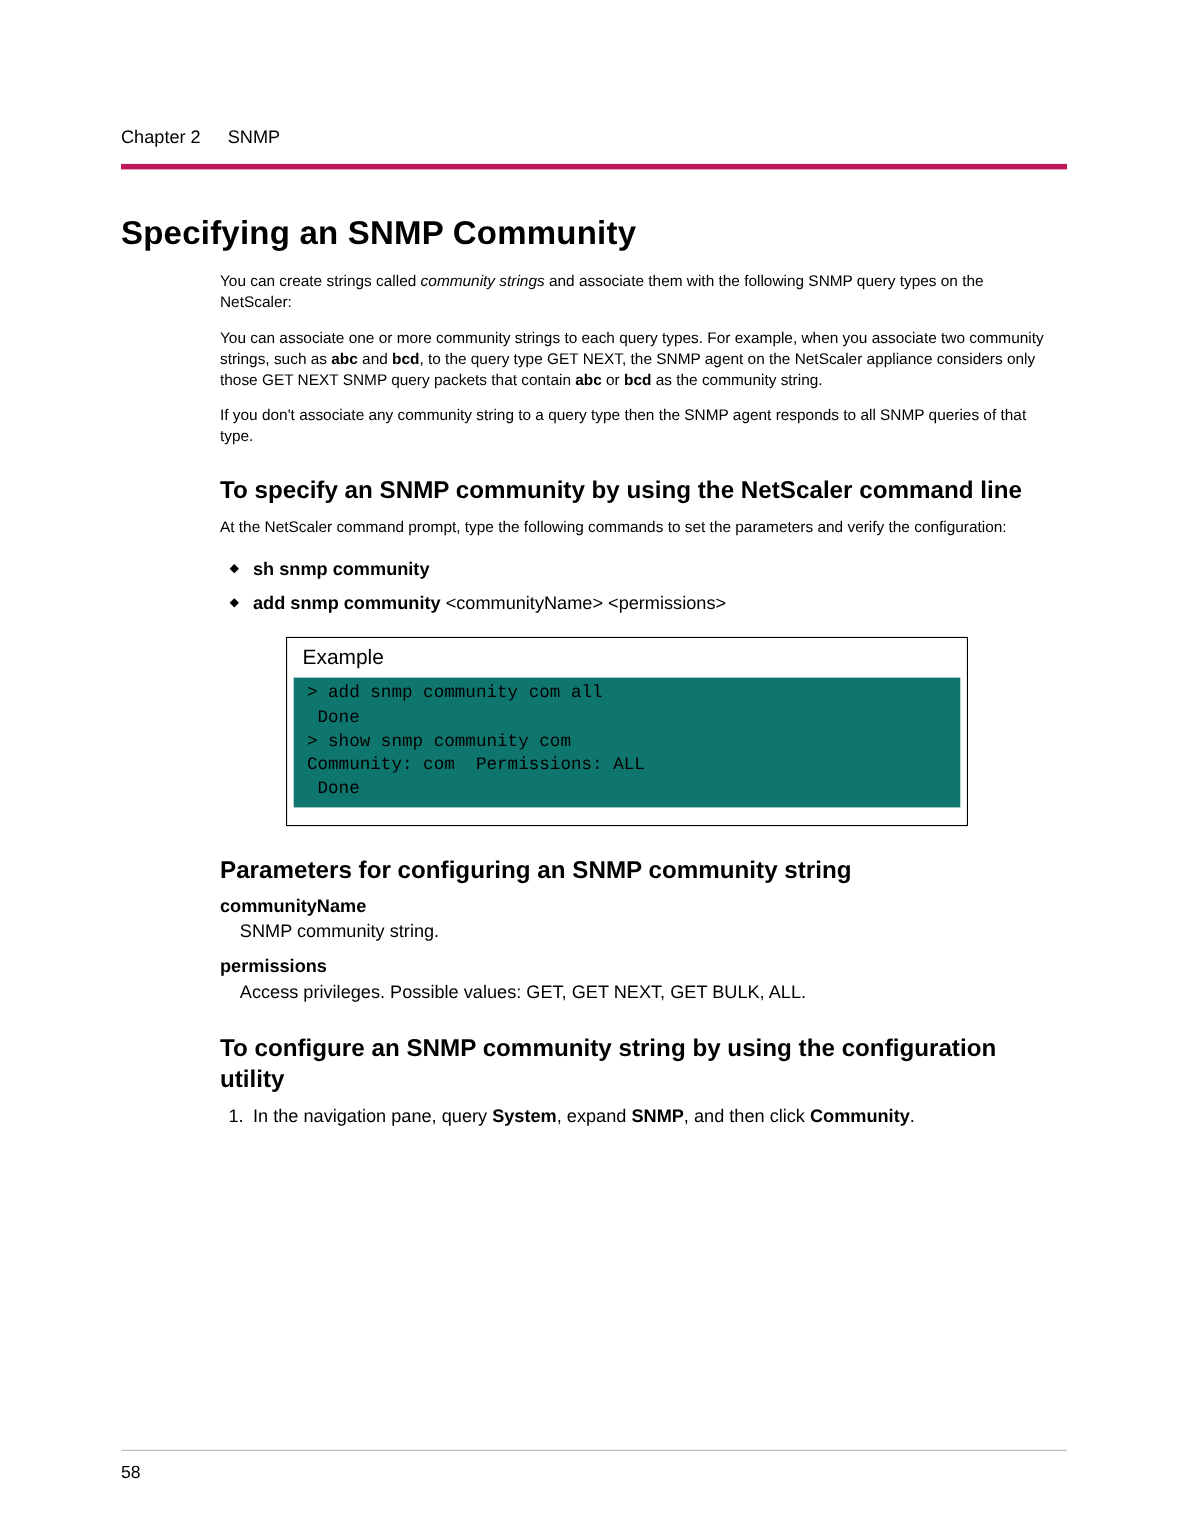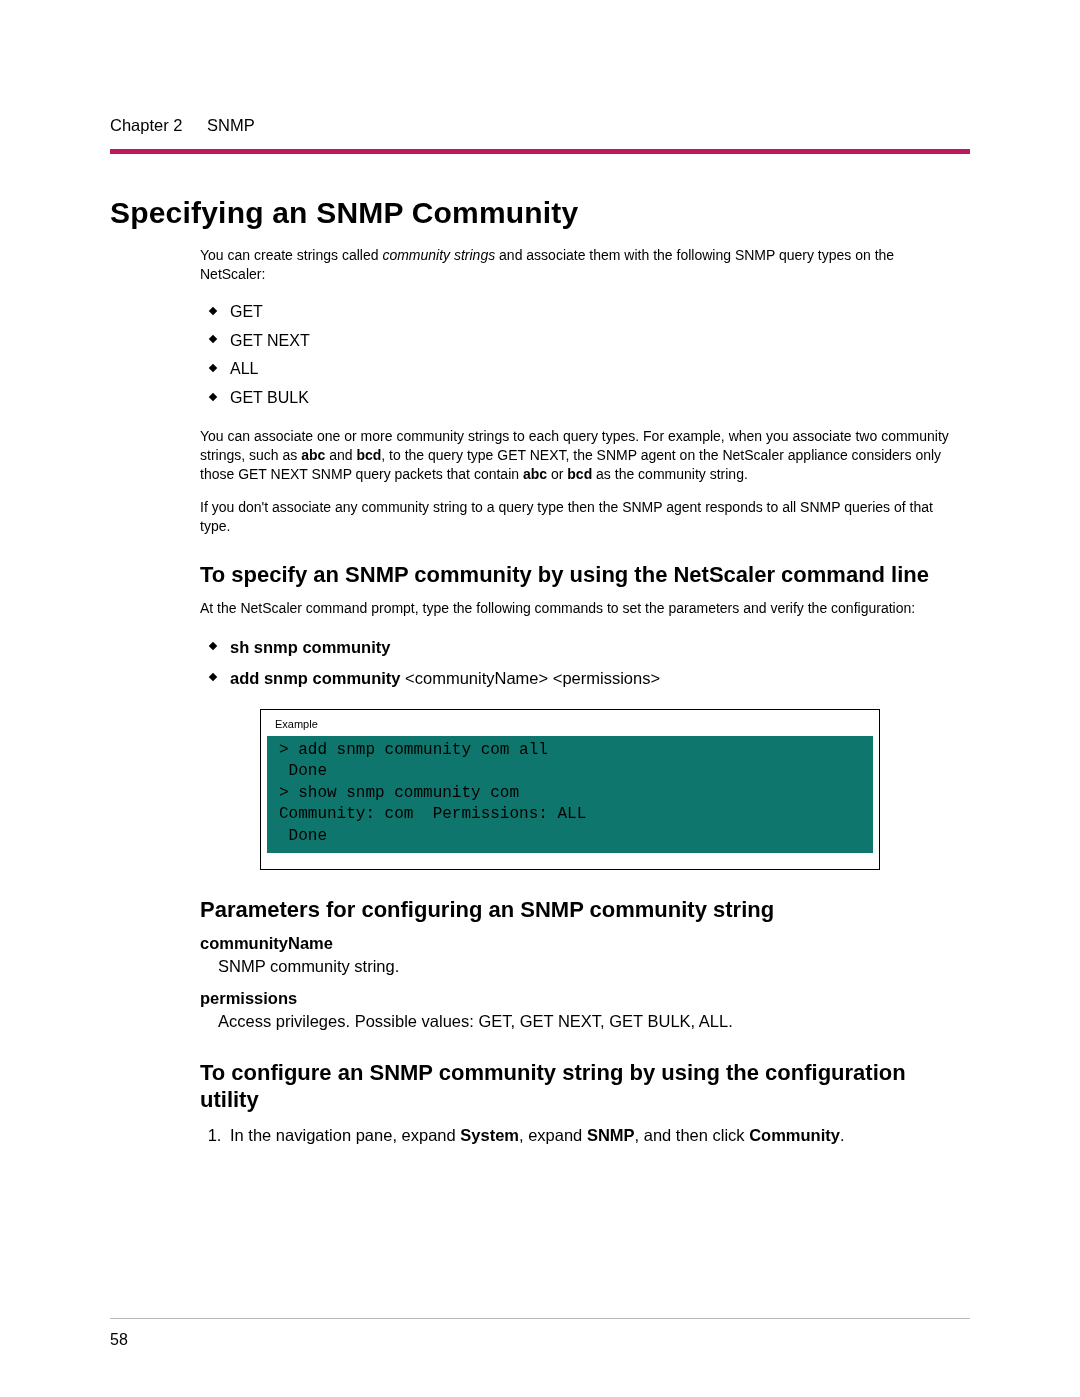--- a/index.html
+++ b/index.html
@@ -88,21 +88,21 @@
     margin: 26px 0 10px 0;
     line-height: 1.25;
   }
   .example-box {
     border: 1.5px solid #000;
     margin: 8px 0 8px 60px;
     padding: 0;
     width: 620px;
   }
   .example-title {
-    font-size: 11px;
+    font-size: 19px;
     padding: 8px 14px 6px 14px;
   }
   .example-code {
     background: #0f766e;
     font-family: "Courier New", Courier, monospace;
     font-size: 16px;
     line-height: 1.35;
     white-space: pre;
     padding: 4px 12px 6px 12px;
     margin: 0 6px 16px 6px;
@@ -149,26 +149,20 @@
   </div>
 
   <h1>Specifying an SNMP Community</h1>
 
   <div class="body-indent">
 
     <p class="body">
       <span>You can create strings called </span><span class="ital">community strings</span><span> and associate them with the following SNMP query types on the NetScaler:</span>
     </p>
 
-    <ul class="bullets">
-      <li>GET</li>
-      <li>GET NEXT</li>
-      <li>ALL</li>
-      <li>GET BULK</li>
-    </ul>
 
     <p class="body">
       <span>You can associate one or more community strings to each query types. For example, when you associate two community strings, such as </span><span class="bold">abc</span><span> and </span><span class="bold">bcd</span><span>, to the query type GET NEXT, the SNMP agent on the NetScaler appliance considers only those GET NEXT SNMP query packets that contain </span><span class="bold">abc</span><span> or </span><span class="bold">bcd</span><span> as the community string.</span>
     </p>
 
     <p class="body">If you don't associate any community string to a query type then the SNMP agent responds to all SNMP queries of that type.</p>
 
     <h2 class="sub">To specify an SNMP community by using the NetScaler command line</h2>
 
     <p class="body">At the NetScaler command prompt, type the following commands to set the parameters and verify the configuration:</p>
@@ -199,21 +193,21 @@
     </div>
     <div>
       <div class="param-name">permissions</div>
       <div class="param-desc">Access privileges. Possible values: GET, GET NEXT, GET BULK, ALL.</div>
     </div>
 
     <h2 class="sub">To configure an SNMP community string by using the configuration utility</h2>
 
     <ol class="steps">
       <li>
-        <span>In the navigation pane, expand </span><span class="bold">System</span><span>, expand </span><span class="bold">SNMP</span><span>, and then click </span><span class="bold">Community</span><span>.</span>
+        <span>In the navigation pane, query </span><span class="bold">System</span><span>, expand </span><span class="bold">SNMP</span><span>, and then click </span><span class="bold">Community</span><span>.</span>
       </li>
     </ol>
 
   </div>
 
 </div>
 
 <div class="footer-rule"></div>
 <div class="page-num">58</div>
 

